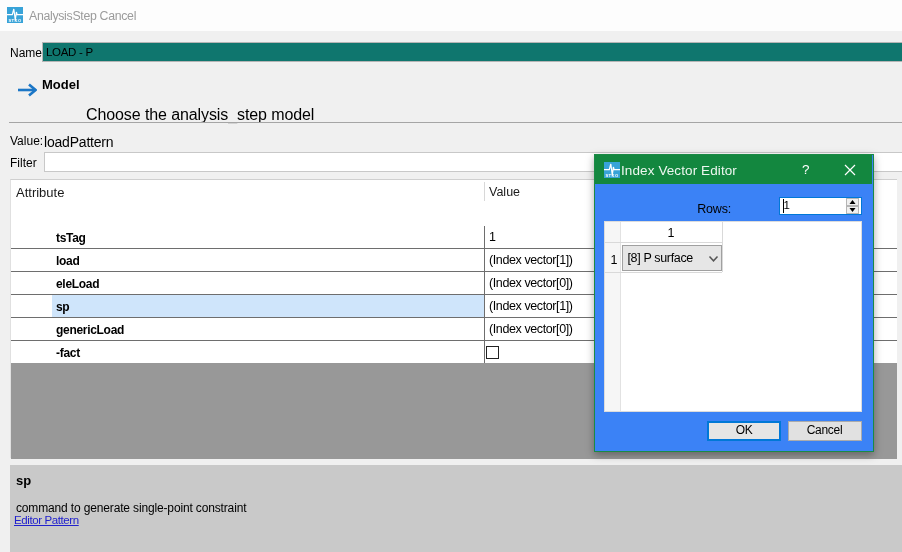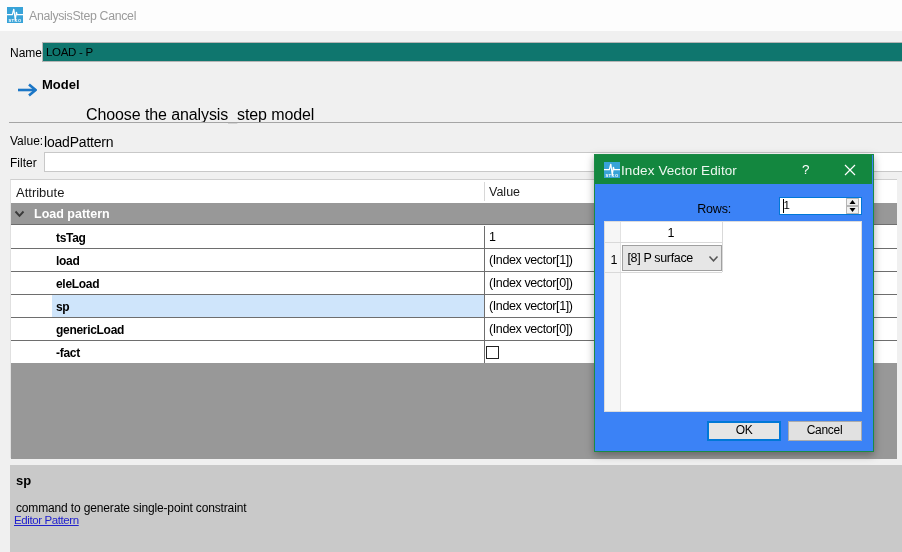--- a/index.html
+++ b/index.html
@@ -37,26 +37,20 @@
 <div class="abs" style="left:44px;top:152px;width:858px;height:20px;background:#fff;border:1px solid #c8c8c8;border-right:none;"></div>
 
 <div class="abs" style="left:10px;top:179px;width:887px;height:279px;background:#fff;border-top:1px solid #cfcfcf;border-left:1px solid #e0e0e0;">
 
   <div class="abs" style="left:0;top:0;width:886px;height:23px;background:#fff;">
     <div class="abs" style="left:5px;top:5px;font-size:13px;color:#1a1a1a;">Attribute</div>
     <div class="abs" style="left:478px;top:5px;font-size:12.5px;color:#1a1a1a;">Value</div>
     <div class="abs" style="left:473px;top:2px;width:1px;height:19px;background:#d8d8d8;"></div>
   </div>
 
-  <div class="abs" style="left:0;top:23px;width:886px;height:22px;background:#989898;border-bottom:1px solid #6e6e6e;">
-    <svg class="abs" style="left:3px;top:7px;" width="11" height="8" viewBox="0 0 11 8">
-      <path d="M1.5 1.5 L5.5 5.8 L9.5 1.5" stroke="#3a3a3a" stroke-width="1.9" fill="none"></path>
-    </svg>
-    <div class="abs" style="left:23px;top:4px;font-size:12.5px;font-weight:bold;color:#fff;">Load pattern</div>
-  </div>
 
   <div class="abs" style="left:0;top:46px;width:886px;height:23px;border-bottom:1px solid #6e6e6e;">
     <div class="abs bname" style="left:45px;top:5px;">tsTag</div>
     <div class="abs val" style="left:478px;top:4px;">1</div>
     <div class="abs" style="left:473px;top:0;width:1px;height:22px;background:#6e6e6e;"></div>
   </div>
   <div class="abs" style="left:0;top:69px;width:886px;height:23px;border-bottom:1px solid #6e6e6e;">
     <div class="abs bname" style="left:45px;top:5px;">load</div>
     <div class="abs val" style="left:478px;top:4px;">(Index vector[1])</div>
     <div class="abs" style="left:473px;top:0;width:1px;height:22px;background:#6e6e6e;"></div>

